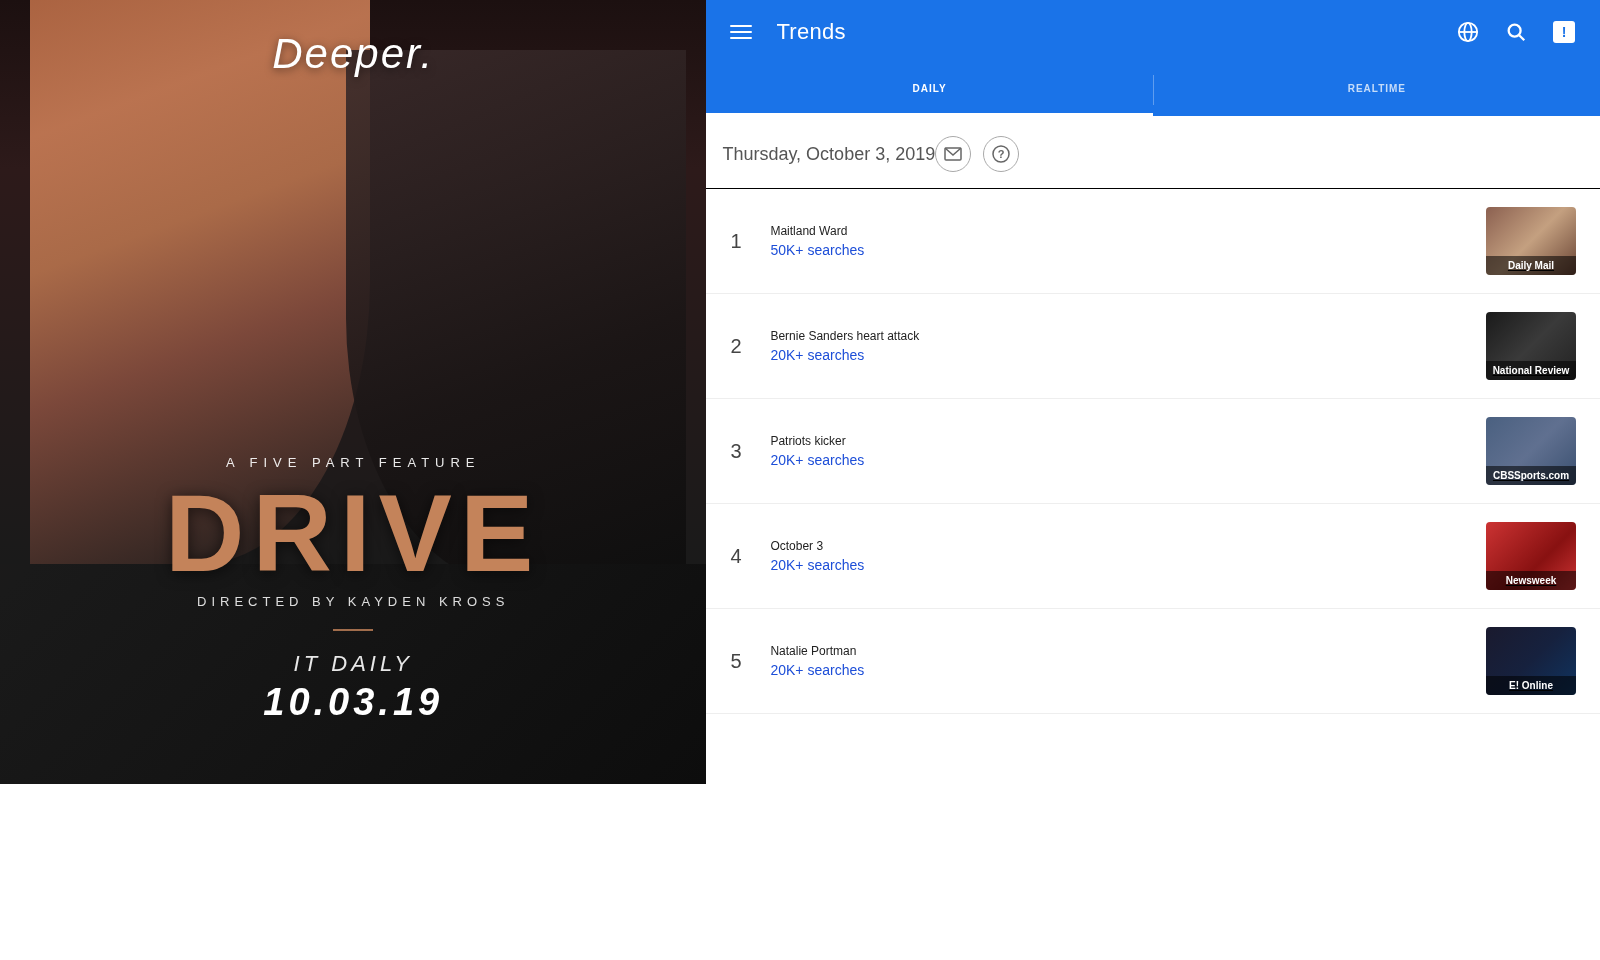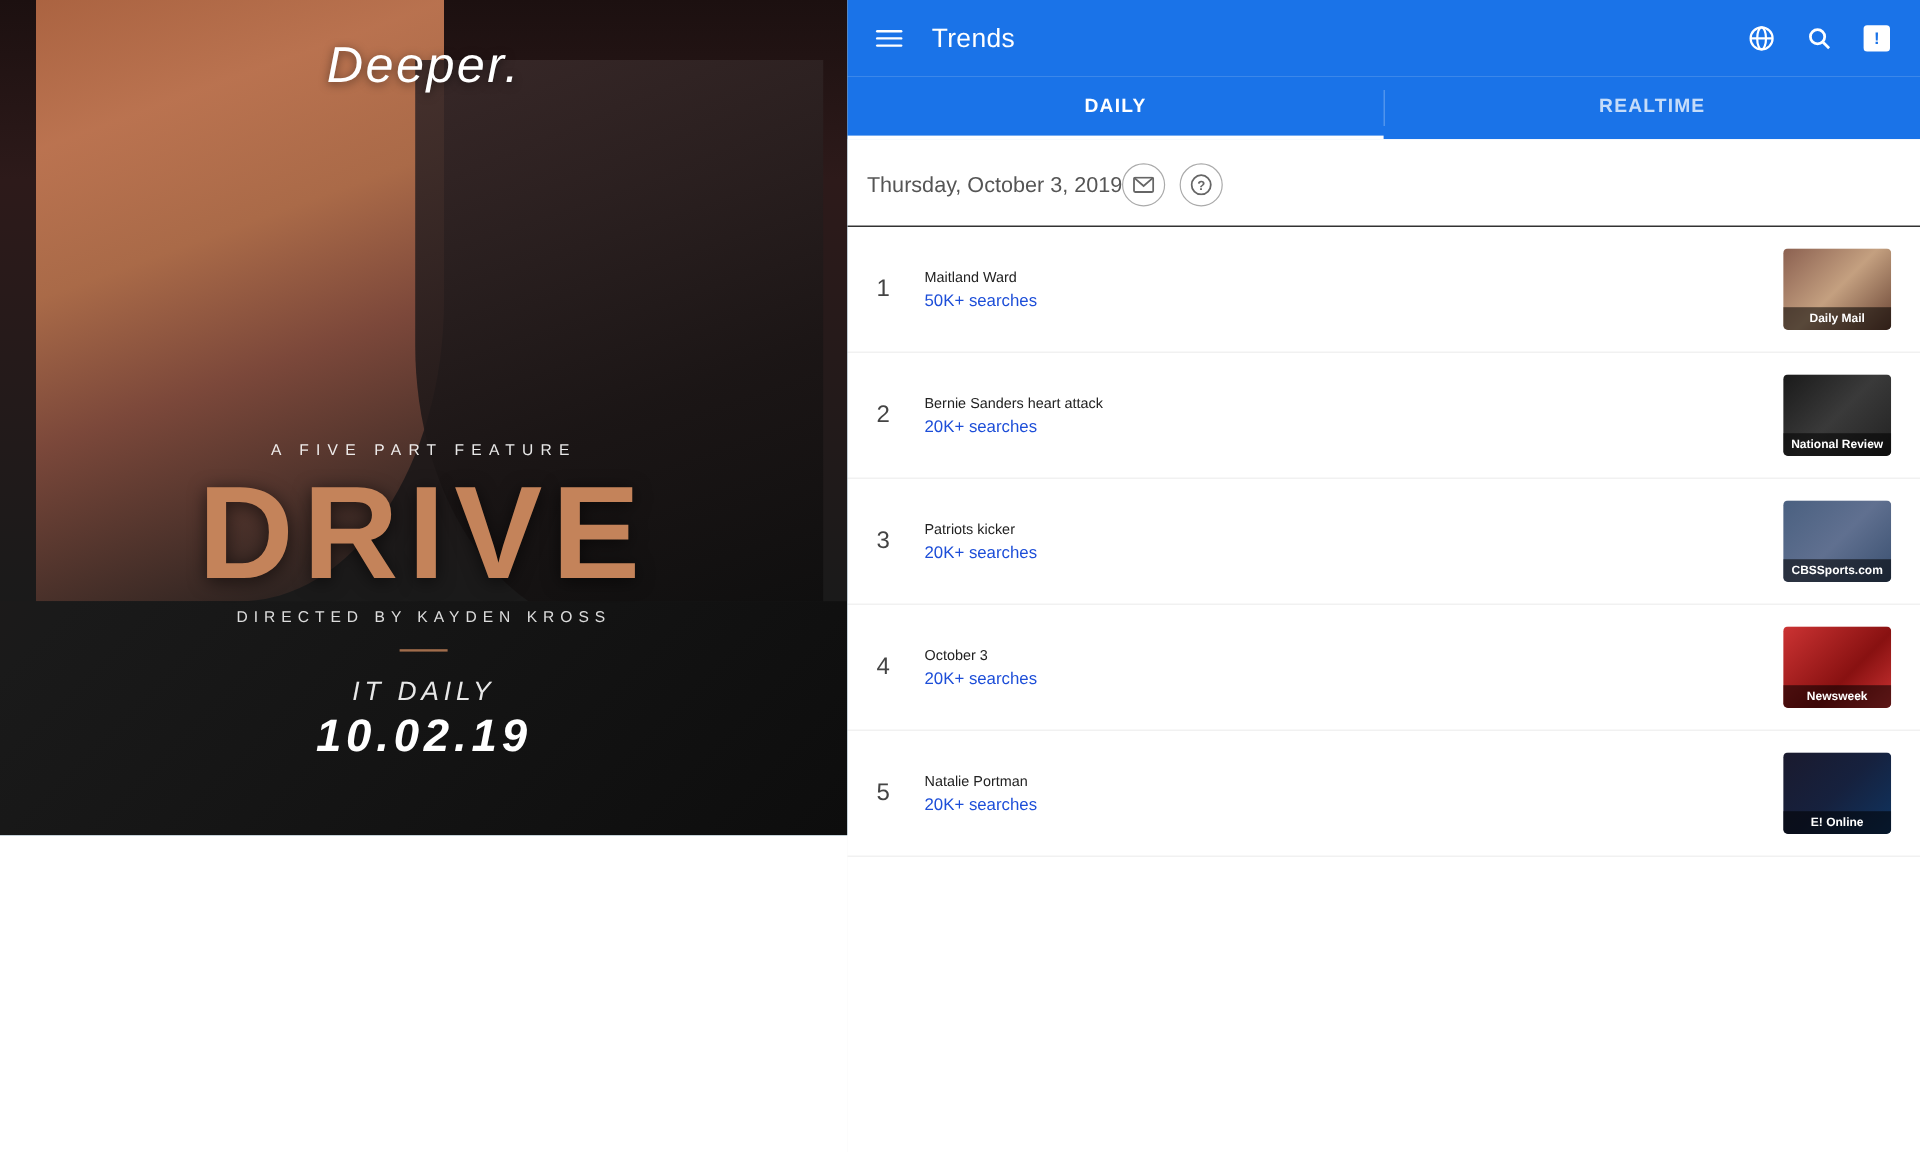--- a/index.html
+++ b/index.html
@@ -7,22 +7,22 @@
       width: 1600px;
       height: 960px;
       display: flex;
       font-family: 'Arial', sans-serif;
       overflow: hidden;
     }
 
     
     .left-panel {
       width: 770px;
-      height: 696px;
-      background: #0c4a6e;
+      height: 784px;
+      background: #4c1d95;
       position: relative;
       display: flex;
       flex-direction: column;
       align-items: center;
       justify-content: flex-end;
       overflow: hidden;
     }
 
     .left-panel-bg {
       position: absolute;
@@ -227,21 +227,21 @@
       flex-shrink: 0;
     }
 
     .tab {
       flex: 1;
       height: 52px;
       display: flex;
       align-items: center;
       justify-content: center;
       color: rgba(255,255,255,0.75);
-      font-size: 16px;
+      font-size: 10px;
       font-weight: 600;
       letter-spacing: 1px;
       cursor: pointer;
       border-bottom: 3px solid transparent;
       transition: all 0.2s;
     }
 
     .tab.active {
       color: #ffffff;
       border-bottom: 3px solid #ffffff;
@@ -331,20 +331,21 @@
     .trend-thumbnail {
       width: 90px;
       height: 68px;
       border-radius: 4px;
       overflow: hidden;
       flex-shrink: 0;
       position: relative;
       display: flex;
       align-items: flex-end;
       justify-content: flex-start;
+      text-decoration: underline;
     }
 
     .thumbnail-bg {
       position: absolute;
       top: 0; left: 0; right: 0; bottom: 0;
     }
 
     .thumbnail-label {
       position: relative;
       z-index: 2;
@@ -376,21 +377,21 @@
   </div>
 
   <div class="deeper-title">Deeper.</div>
 
   <div class="content-bottom">
     <div class="five-part">A FIVE PART FEATURE</div>
     <div class="drive-title">DRIVE</div>
     <div class="directed-by">DIRECTED BY KAYDEN KROSS</div>
     <div class="divider-line"></div>
     <div class="it-begins">IT DAILY</div>
-    <div class="date-text">10.02.19</div>
+    <div class="date-text">10.03.19</div>
   </div>
 </div>
 
 <div class="right-panel">
 
   <div class="header">
     <div class="hamburger-icon">
       <span></span>
         <span></span>
         <span></span>

